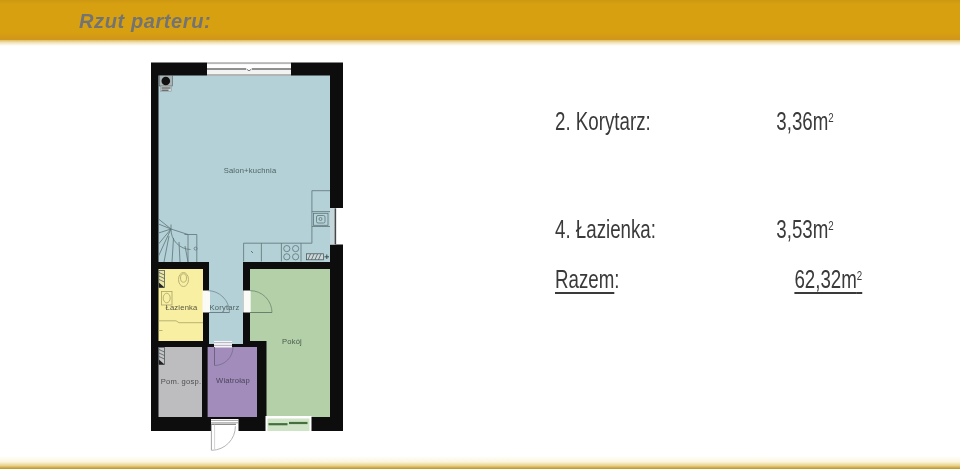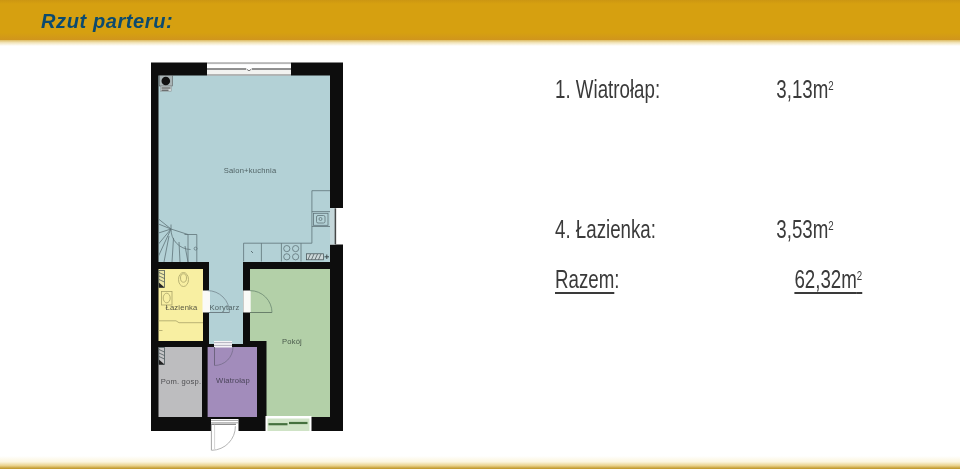--- a/index.html
+++ b/index.html
@@ -1,18 +1,18 @@
 <!DOCTYPE html>
 <html><head>
 <meta charset="utf-8">
 <style>
   html,body{margin:0;padding:0;background:#fff;}
   #page{position:relative;width:960px;height:469px;overflow:hidden;background:#fff;font-family:"Liberation Sans",sans-serif;}
   .bar{position:absolute;left:0;top:0;width:960px;height:40px;background:linear-gradient(to bottom,#cc9612 0%,#d6a010 10%,#d6a010 82%,#d0951d 100%);}
-  .title{position:absolute;top:10px;color:#0c4a6e;font-weight:bold;font-style:italic;font-size:20px;letter-spacing:0.6px;}
+  .title{position:absolute;top:10px;color:#737373;font-weight:bold;font-style:italic;font-size:20px;letter-spacing:0.6px;margin-left:38px;}
   .row{position:absolute;left:0;width:960px;height:32px;color:#3a3a3a;font-size:26px;}
   .nm{position:absolute;left:555px;top:0;transform:scaleX(0.72);transform-origin:0 50%;white-space:nowrap;}
   .vl{position:absolute;right:126px;top:0;transform:scaleX(0.72);transform-origin:100% 50%;white-space:nowrap;}
   sup{font-size:13.5px;position:relative;top:1.5px;}
   u,.vl{text-decoration-skip-ink:none;}
   .row u{text-decoration-thickness:1.8px;text-underline-offset:4px;}
   .ul{text-decoration:underline;text-decoration-thickness:1.8px;text-underline-offset:4px;text-decoration-skip-ink:none;}
   .bot{position:absolute;left:0;top:456px;width:960px;height:13px;background:linear-gradient(to bottom,rgba(255,255,255,0) 0%,#fbf5de 45%,#e9d189 75%,#c7a139 93%,#bd9730 100%);}
 </style>
 </head>
@@ -197,25 +197,25 @@
 
     <text x="224.5" y="309.8" font-size="7.6" fill="#506264" text-anchor="middle" letter-spacing="0.2">Korytarz</text>
 
     <text x="292" y="343.8" font-size="7.6" fill="#48584a" text-anchor="middle" letter-spacing="0.2">Pokój</text>
 
     <text x="181" y="383.8" font-size="7.6" fill="#4f4f52" text-anchor="middle" letter-spacing="0.2">Pom. gosp.</text>
 
     <text x="233" y="382.8" font-size="7.6" fill="#4a4459" text-anchor="middle" letter-spacing="0.2">Wiatrołap</text>
   </svg>
 
-  <div class="row" style="top:74px;">
-      <span class="nm">1. Wiatrołap:</span>
-      <span class="vl">3,13m<sup>2</sup></span>
+
+  <div class="row" style="top:106px;">
+      <span class="nm">2. Korytarz:</span>
+      <span class="vl">3,36m<sup>2</sup></span>
     </div>
-
 
 
   <div class="row" style="top:170px;margin-top:44px;">
       <span class="nm">4. Łazienka:</span>
       <span class="vl">3,53m<sup>2</sup></span>
     </div>
 
 
 
   <div class="row" style="top:264px;padding-left:28px;">

